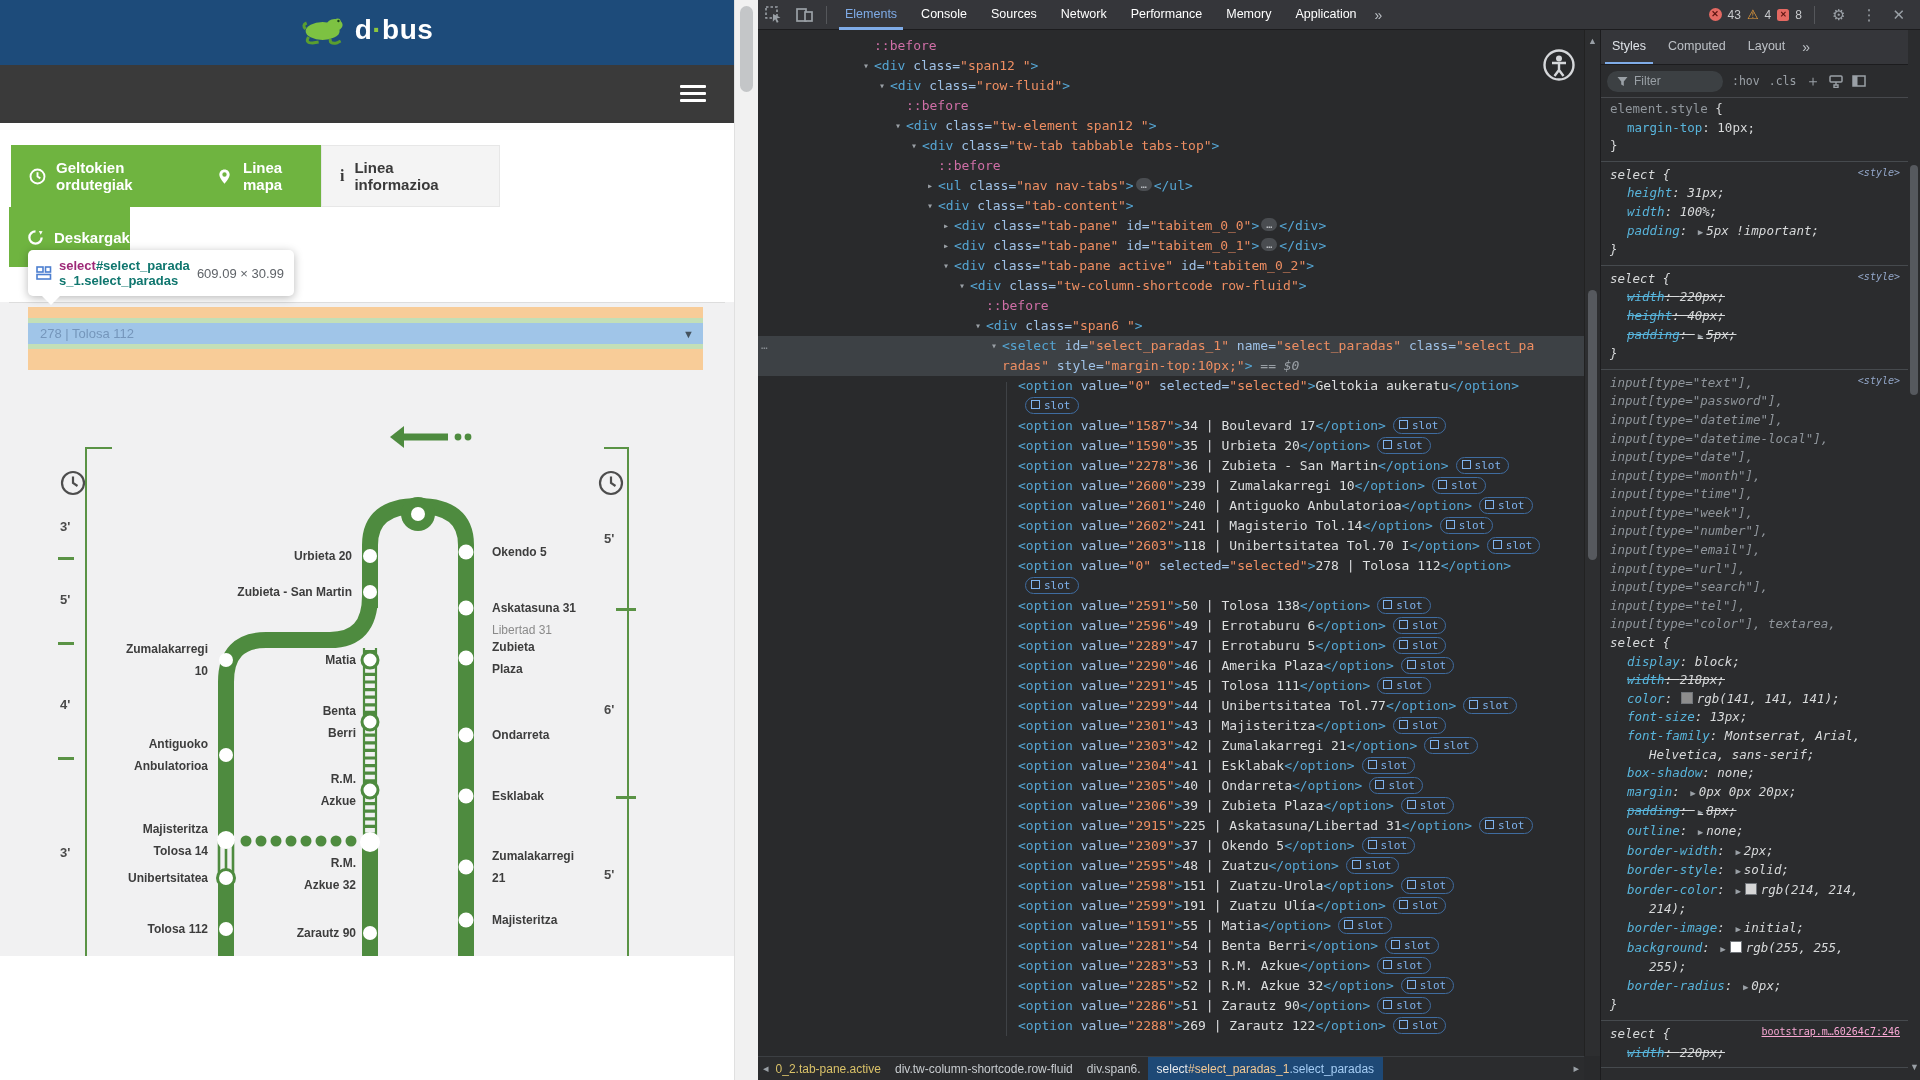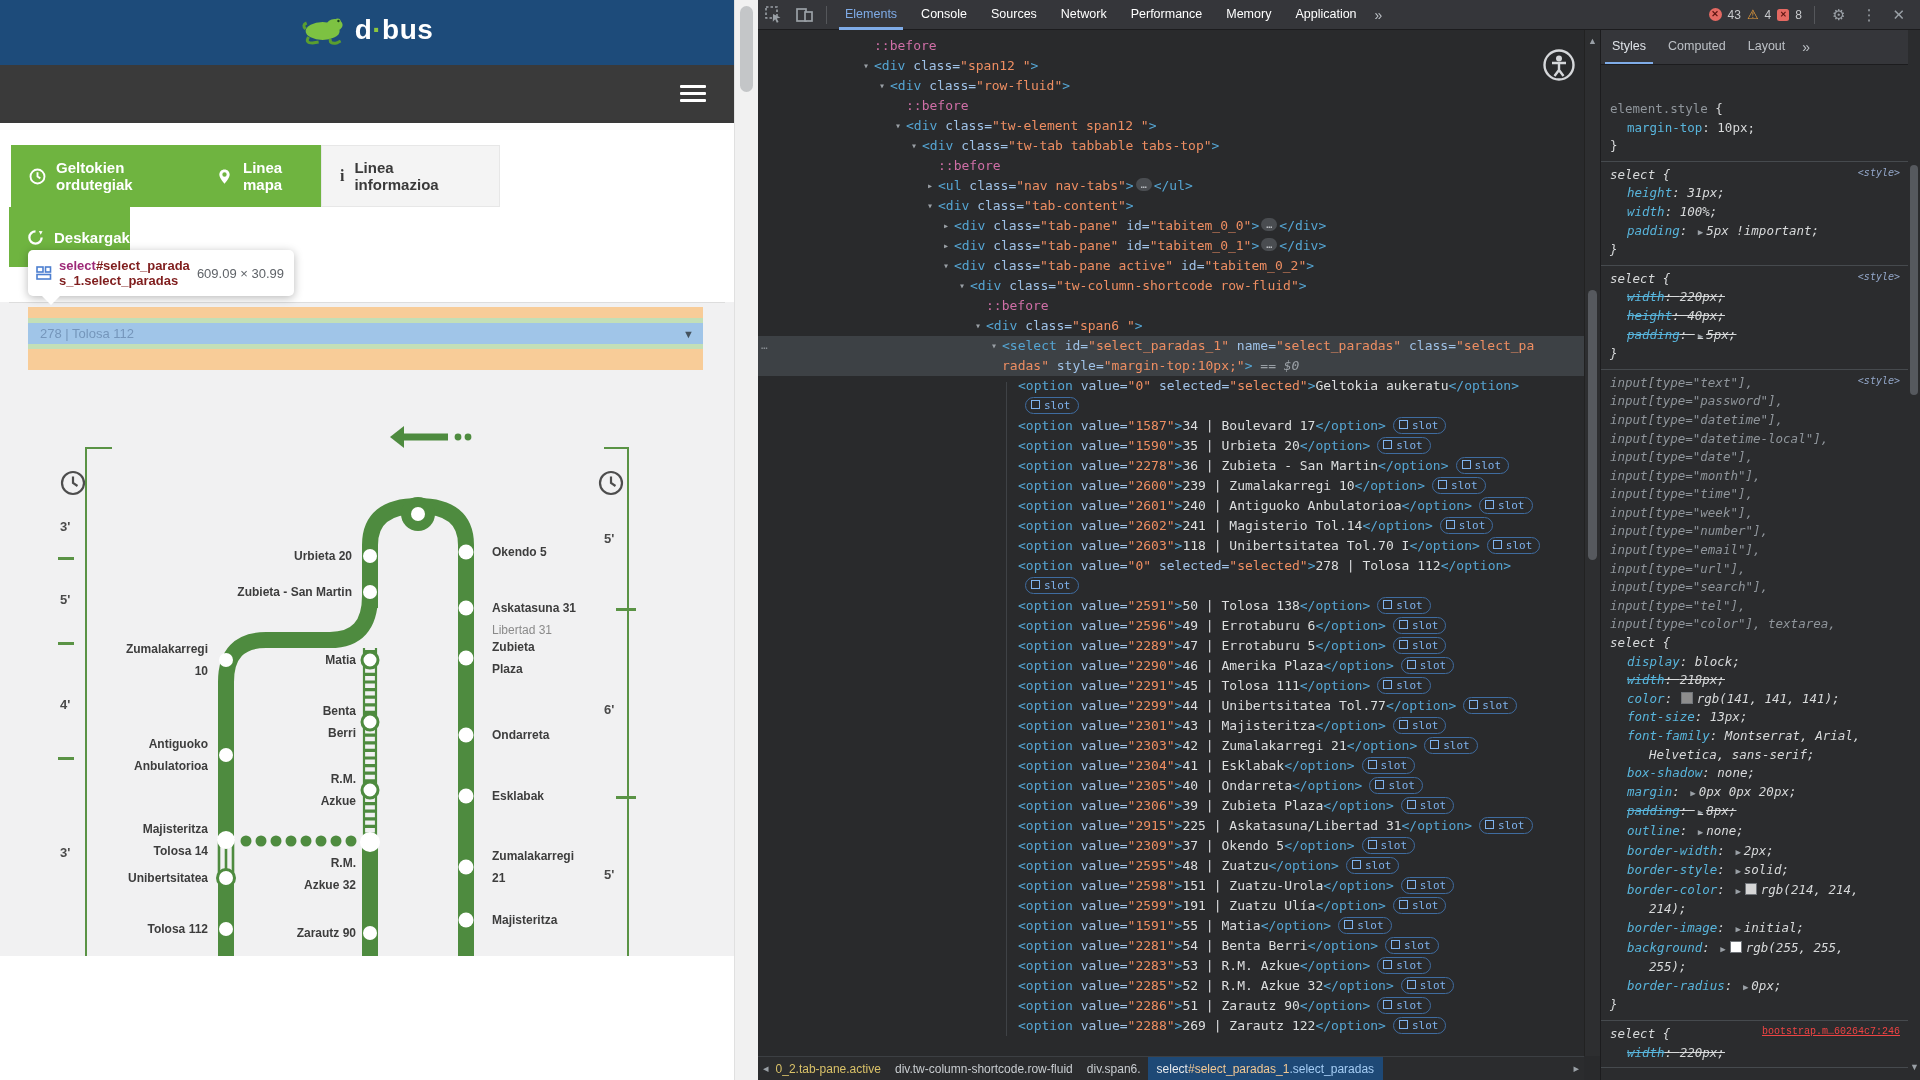--- a/index.html
+++ b/index.html
@@ -37,21 +37,21 @@
 
   
   .tooltip{position:absolute;left:28px;top:250px;width:266px;height:46px;background:#fff;border-radius:5px;
     box-shadow:0 2px 10px rgba(0,0,0,.28);z-index:30;padding:6px 10px 6px 8px;box-sizing:border-box;
     display:flex;align-items:center;gap:7px;}
   .tooltip:after{content:"";position:absolute;left:14px;bottom:-9px;border:9px solid transparent;
     border-top-color:#fff;border-bottom:none;}
   .tt-ico{width:16px;height:14px;flex:0 0 auto;}
   .tt-sel{font-size:13px;font-weight:bold;line-height:15px;width:160px;word-break:break-all;}
   .tt-tag{color:#9e2a78;}
-  .tt-id{color:#7f1d1d;}
+  .tt-id{color:#0f766e;}
   .tt-dims{font-size:13px;color:#5f6368;white-space:nowrap;}
 
   
   .map-title{position:absolute;left:268px;top:449px;width:300px;text-align:center;
     font-size:27px;font-weight:800;color:#2d2d2d;letter-spacing:0;}
   .stop-label{position:absolute;font-size:12px;font-weight:bold;color:#3d3d3d;line-height:22px;white-space:pre-line;}
   .stop-label .sub{font-weight:normal;color:#8a8a8a;}
   .tmark{position:absolute;font-size:13px;font-weight:bold;color:#4a4a4a;width:24px;}
   .tdash{position:absolute;height:3px;background:#5a9345;}
   .scrolltop{position:absolute;left:649px;top:994px;width:48px;height:48px;background:#d9d9da;border-radius:4px;}
@@ -129,21 +129,21 @@
   .fr-btn{color:#9aa0a6;font-size:11.5px;font-family:"DejaVu Sans Mono",monospace;}
   .fr-plus{color:#9aa0a6;font-size:15px;}
   .rules{position:absolute;left:0;top:66px;width:307px;bottom:0;overflow:hidden;
     font-family:"DejaVu Sans Mono",monospace;font-size:12.5px;font-style:italic;color:#d8dadb;}
   .rule{border-bottom:1px solid #464a4e;padding:4px 0 5px 0;position:relative;}
   .rule.upright{font-style:normal;}
   .sline{line-height:18.6px;padding-left:9px;}
   .sel-dim{color:#8f959b;}
   .sel-w{color:#d8dadb;}
   .rlink{position:absolute;right:8px;top:5px;color:#93a7c9;font-size:10px;}
-  .rlink.u{color:#ef4444;text-decoration:underline;font-style:normal;font-family:Liberation Mono, monospace;}
+  .rlink.u{color:#f9a8d4;text-decoration:underline;font-style:normal;}
   .sp{line-height:18.6px;padding-left:26px;}
   .sp2{line-height:18.6px;padding-left:48px;}
   .pn{color:#58b5dc;}
   .pv{color:#d8dadb;}
   .struck .pn,.struck .pv,.struck{text-decoration:line-through;}
   .parw{color:#9aa0a6;font-size:9px;margin:0 3px;font-style:normal;}
   .sw{display:inline-block;width:10px;height:10px;border:1px solid #71757a;margin:0 4px -1px 1px;}
   .sclose{line-height:18.6px;padding-left:9px;}
 
   .side-scroll{position:absolute;left:1150px;top:30px;width:12px;height:1050px;background:#2b2c2e;}
@@ -482,20 +482,39 @@
         </span>
       <span class="crumb-arrow">▸</span>
     </div>
 
     <div class="side">
       <div class="side-tabs">
         <div class="side-tab active">Styles</div>
         <div class="side-tab">Computed</div>
         <div class="side-tab">Layout</div>
         <div class="dt-more">»</div>
+      </div>
+      <div class="filter-row">
+        <div class="filter-pill">
+          <svg width="11" height="11" viewBox="0 0 11 11">
+            <path d="M0.5 1 H10.5 L6.8 5.6 V10 L4.2 8.6 V5.6 Z" fill="#9aa0a6"></path>
+          </svg>
+          <span>Filter</span>
+        </div>
+        <span class="fr-btn">:hov</span>
+        <span class="fr-btn">.cls</span>
+        <span class="fr-plus">＋</span>
+        <svg width="14" height="13" viewBox="0 0 14 13">
+          <rect x="1" y="1" width="12" height="6" rx="1" fill="none" stroke="#9aa0a6" stroke-width="1.5"></rect>
+          <path d="M7 7 V10 M5 10 H9 V12.5 H5 Z" stroke="#9aa0a6" stroke-width="1.4" fill="none"></path>
+        </svg>
+        <svg width="14" height="12" viewBox="0 0 14 12">
+          <rect x="1" y="1" width="12" height="10" fill="none" stroke="#9aa0a6" stroke-width="1.5"></rect>
+          <rect x="1" y="1" width="4.5" height="10" fill="#9aa0a6"></rect>
+        </svg>
       </div>
       <div class="rules" id="rules">
           <div class="rule upright">
             <div class="sline"><span class="sel-dim">element.style</span> {</div>
             <div class="sp"><span class="pn">margin-top</span>: <span class="pv">10px;</span></div>
             <div class="sclose">}</div>
           </div>
           <div class="rule">
             <span class="rlink">&lt;style&gt;</span>
             <div class="sline"><span class="sel-w">select</span> {</div>

